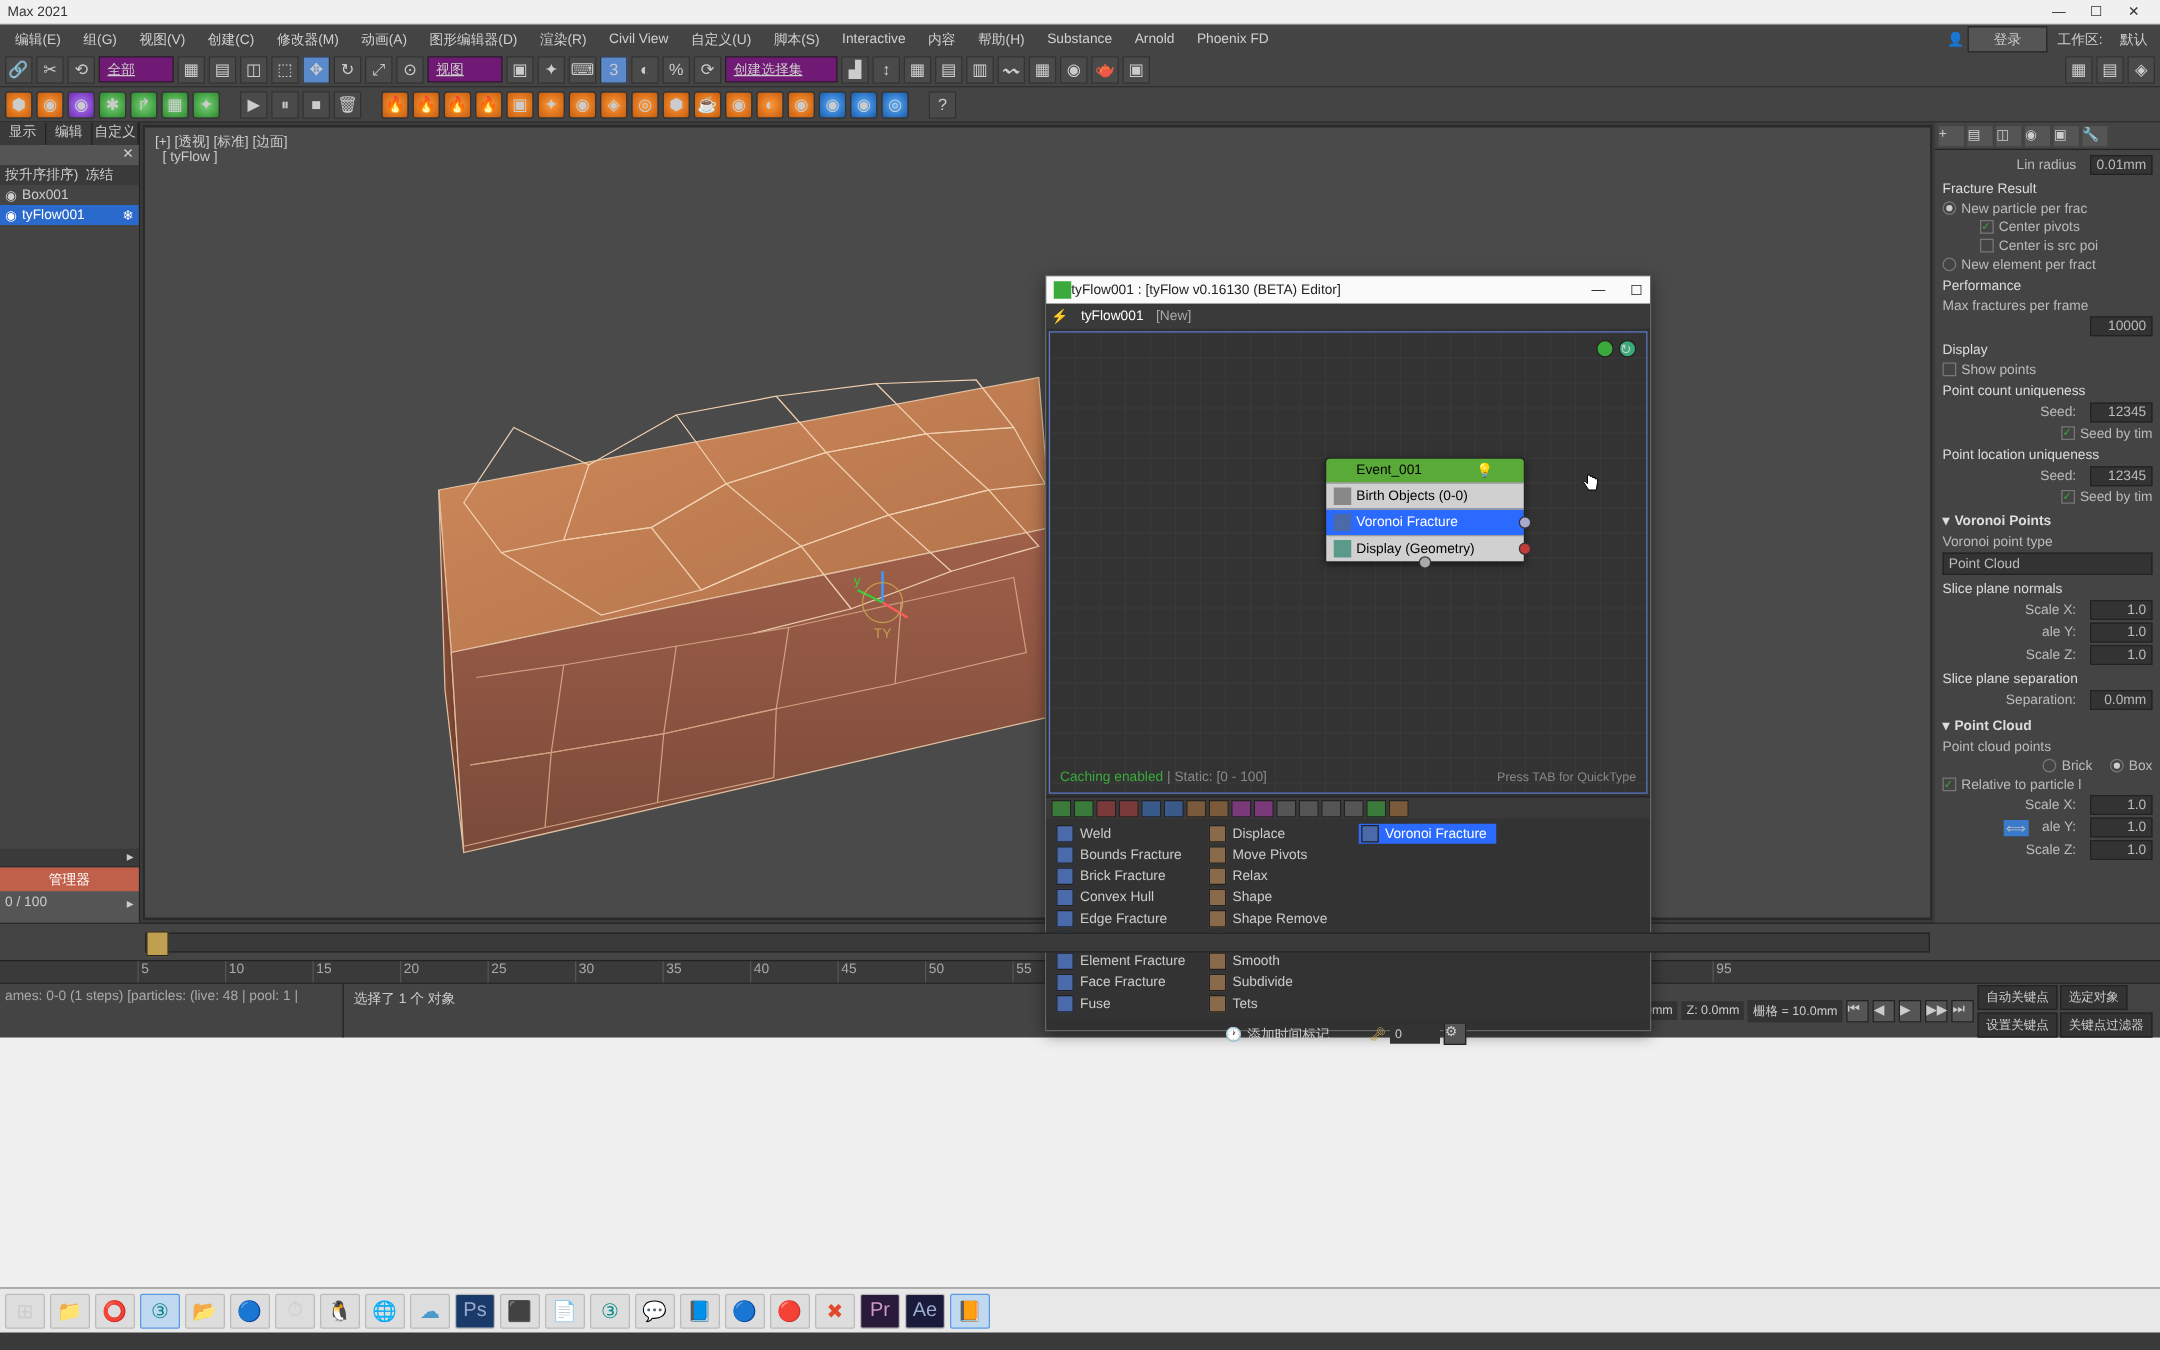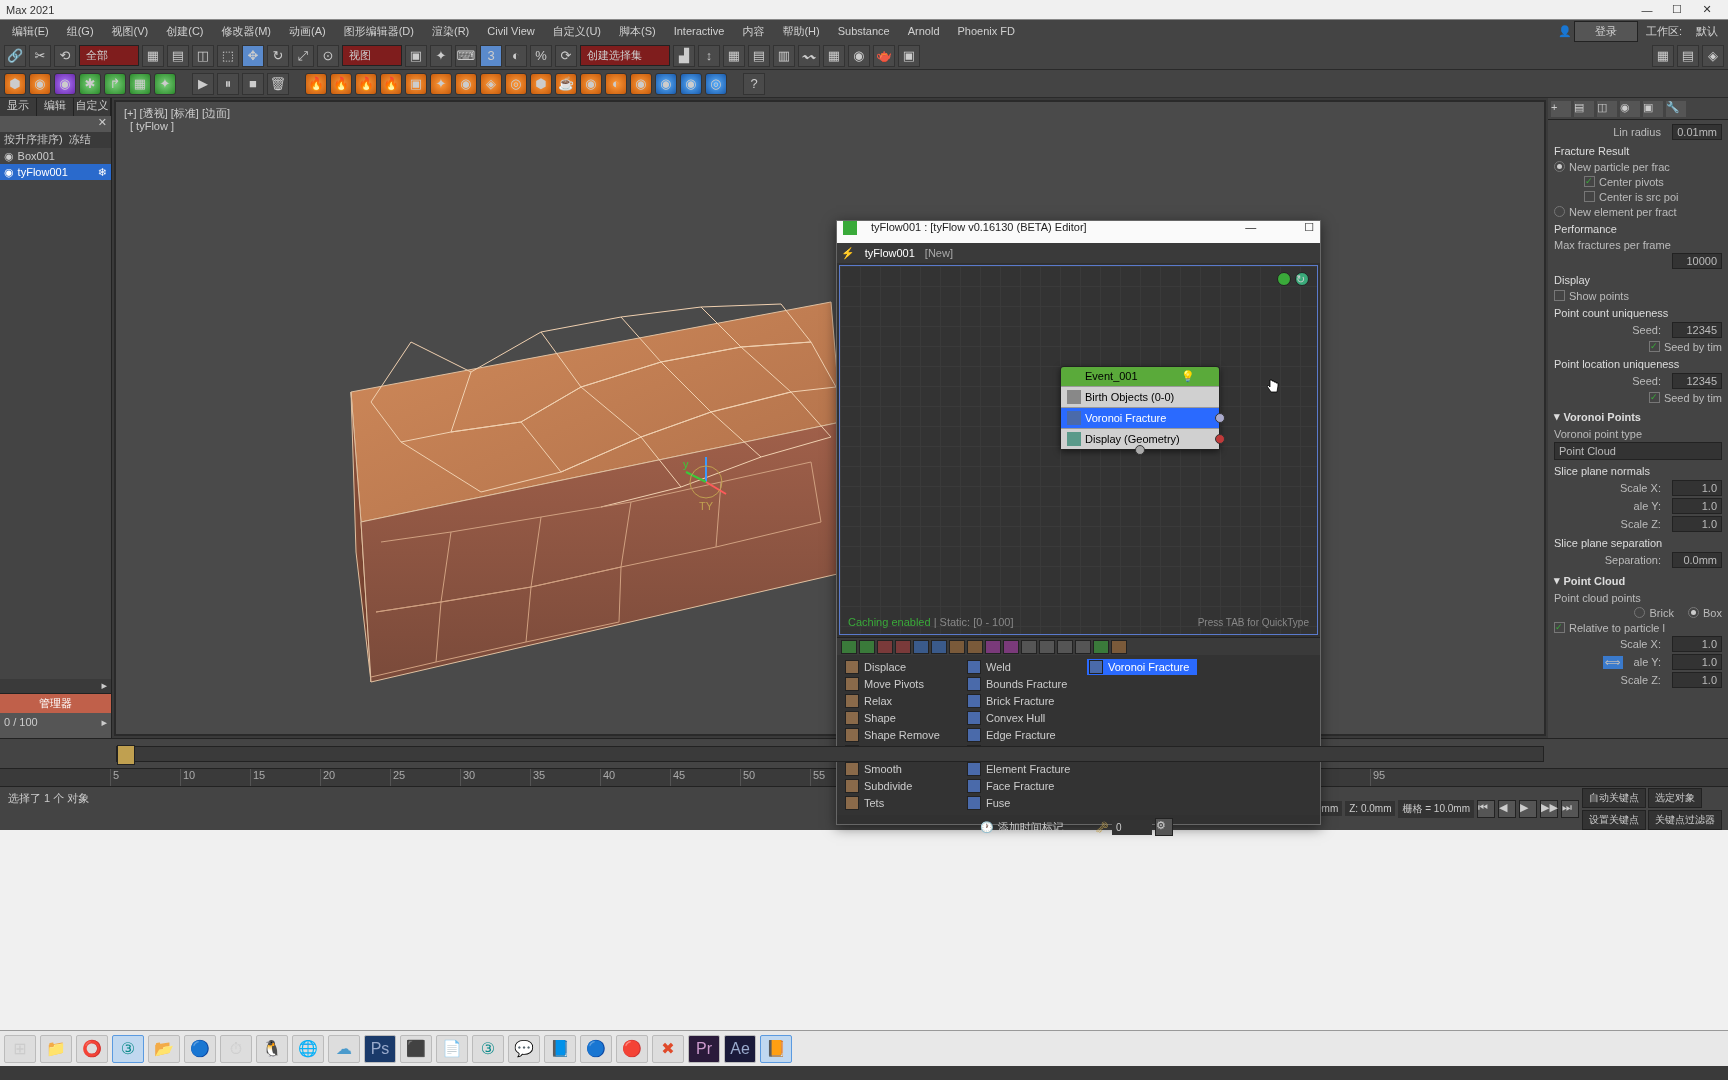--- a/index.html
+++ b/index.html
@@ -11,37 +11,37 @@
 .menubar .mitem { padding: 3px 8px; }
 .menubar .spacer { flex: 1; }
 .menubar .login { background: #555; padding: 2px 20px; border: 1px solid #222; }
 .menubar .right { padding: 3px 6px; }
 .toolbar-row { height: 28px; background: #444; display: flex; align-items: center; gap: 3px; padding: 0 4px; border-bottom: 1px solid #2a2a2a; }
 .tbtn { width: 22px; height: 22px; background: #4a4a4a; border: 1px solid #333; display: flex; align-items: center; justify-content: center; font-size: 13px; }
 .tbtn.orange { background: radial-gradient(#ff9a3a,#c65a0a); border-radius: 3px; }
 .tbtn.blue { background: radial-gradient(#5ab0ff,#1a5aaa); border-radius: 3px; }
 .tbtn.purple { background: radial-gradient(#b07aff,#6a2aaa); border-radius: 3px; }
 .tbtn.green { background: radial-gradient(#7ad07a,#2a8a2a); border-radius: 3px; }
-.tdd { background: #7f1d1d; border: 1px solid #222; padding: 2px 6px; min-width: 60px; }
+.tdd { background: #701a75; border: 1px solid #222; padding: 2px 6px; min-width: 60px; text-decoration: underline; }
 .main { display: flex; height: 640px; }
 .left-panel { width: 112px; background: #444; border-right: 1px solid #222; display: flex; flex-direction: column; }
 .left-tabs { display: flex; height: 18px; background: #3a3a3a; }
 .left-tabs .tab { flex: 1; text-align: center; border-right: 1px solid #222; }
 .left-close { height: 16px; background: #555; text-align: right; padding-right: 4px; }
 .left-hdr { height: 16px; background: #3a3a3a; display: flex; padding: 0 4px; gap: 6px; }
 .left-list { flex: 1; background: #444; }
 .left-item { height: 16px; display: flex; align-items: center; padding: 0 4px; gap: 4px; }
 .left-item.sel { background: #2a6acc; color: #fff; }
 .left-bottom { height: 45px; background: #555; border-top: 1px solid #222; text-align: center; }
 .viewport { flex: 1; background: #4a4a4a; position: relative; border: 2px solid #2a2a2a; margin: 2px; }
 .vp-header { position: absolute; top: 4px; left: 8px; color: #ccc; font-size: 11px; }
 .vp-sub { position: absolute; top: 18px; left: 14px; color: #ccc; font-size: 11px; }
 .box3d { position: absolute; left: 135px; top: 190px; }
 .tyflow-win { position: absolute; left: 720px; top: 118px; width: 485px; height: 605px; background: #313131; border: 1px solid #666; box-shadow: 0 3px 12px rgba(0,0,0,0.5); }
-.tyflow-title { height: 22px; background: #fafafa; color: #222; display: flex; align-items: flex-start; padding: 0 6px; gap: 14px; }
+.tyflow-title { height: 22px; background: #fafafa; color: #222; display: flex; align-items: center; padding: 0 6px; gap: 0; }
 .tyflow-title .icon { width: 14px; height: 14px; background: #3aaa3a; }
 .tyflow-title .spacer { flex: 1; }
 .tyflow-tabs { height: 20px; background: #3a3a3a; display: flex; align-items: center; padding: 0 4px; gap: 10px; color: #9adc9a; }
 .tyflow-tabs .active { color: #fff; }
 .tyflow-graph { position: relative; height: 370px; background: #333; background-image: linear-gradient(#3a3a3a 1px, transparent 1px), linear-gradient(90deg, #3a3a3a 1px, transparent 1px); background-size: 20px 20px; border: 1px solid #5a7acc; margin: 2px; }
 .graph-dots { position: absolute; top: 6px; right: 8px; display: flex; gap: 4px; }
 .graph-dots .dot { width: 14px; height: 14px; border-radius: 50%; background: #3aaa3a; border: 1px solid #222; }
 .event-node { position: absolute; left: 220px; top: 100px; width: 160px; background: #3a3a3a; border: 1px solid #222; border-radius: 3px; box-shadow: 0 2px 6px rgba(0,0,0,0.5); }
 .event-title { background: #5aaa3a; color: #000; padding: 3px 24px; display: flex; justify-content: space-between; border-radius: 3px 3px 0 0; }
 .event-row { display: flex; align-items: center; gap: 4px; padding: 3px 6px; background: #d0d0d0; color: #000; border-top: 1px solid #999; position: relative; }
@@ -358,20 +358,58 @@
         <div class="ob"></div>
         <div class="ob"></div>
         <div class="ob"></div>
         <div class="ob"></div>
         <div class="ob" style="background:#3a7a3a"></div>
         <div class="ob" style="background:#7a5a3a"></div>
       </div>
       <div class="tyflow-oplist">
         <div class="opcol">
           <div class="oprow">
+              <span class="oi blue"></span>
+              <span>Weld</span>
+            </div>
+          <div class="oprow">
+              <span class="oi blue"></span>
+              <span>Bounds Fracture</span>
+            </div>
+          <div class="oprow">
+              <span class="oi blue"></span>
+              <span>Brick Fracture</span>
+            </div>
+          <div class="oprow">
+              <span class="oi blue"></span>
+              <span>Convex Hull</span>
+            </div>
+          <div class="oprow">
+              <span class="oi blue"></span>
+              <span>Edge Fracture</span>
+            </div>
+          <div class="oprow">
+              <span class="oi blue"></span>
+              <span>Element Attach</span>
+            </div>
+          <div class="oprow">
+              <span class="oi blue"></span>
+              <span>Element Fracture</span>
+            </div>
+          <div class="oprow">
+              <span class="oi blue"></span>
+              <span>Face Fracture</span>
+            </div>
+          <div class="oprow">
+              <span class="oi blue"></span>
+              <span>Fuse</span>
+            </div>
+        </div>
+        <div class="opcol">
+          <div class="oprow">
               <span class="oi"></span>
               <span>Displace</span>
             </div>
           <div class="oprow">
               <span class="oi"></span>
               <span>Move Pivots</span>
             </div>
           <div class="oprow">
               <span class="oi"></span>
               <span>Relax</span>
@@ -392,58 +430,20 @@
               <span class="oi"></span>
               <span>Smooth</span>
             </div>
           <div class="oprow">
               <span class="oi"></span>
               <span>Subdivide</span>
             </div>
           <div class="oprow">
               <span class="oi"></span>
               <span>Tets</span>
-            </div>
-        </div>
-        <div class="opcol">
-          <div class="oprow">
-              <span class="oi blue"></span>
-              <span>Weld</span>
-            </div>
-          <div class="oprow">
-              <span class="oi blue"></span>
-              <span>Bounds Fracture</span>
-            </div>
-          <div class="oprow">
-              <span class="oi blue"></span>
-              <span>Brick Fracture</span>
-            </div>
-          <div class="oprow">
-              <span class="oi blue"></span>
-              <span>Convex Hull</span>
-            </div>
-          <div class="oprow">
-              <span class="oi blue"></span>
-              <span>Edge Fracture</span>
-            </div>
-          <div class="oprow">
-              <span class="oi blue"></span>
-              <span>Element Attach</span>
-            </div>
-          <div class="oprow">
-              <span class="oi blue"></span>
-              <span>Element Fracture</span>
-            </div>
-          <div class="oprow">
-              <span class="oi blue"></span>
-              <span>Face Fracture</span>
-            </div>
-          <div class="oprow">
-              <span class="oi blue"></span>
-              <span>Fuse</span>
             </div>
         </div>
         <div class="opcol">
           <div class="oprow sel">
               <span class="oi blue"></span>
               <span>Voronoi Fracture</span>
             </div>
         </div>
       </div>
     </div>
@@ -569,20 +569,23 @@
   <div class="tick">65</div>
   <div class="tick">70</div>
   <div class="tick">75</div>
   <div class="tick">80</div>
   <div class="tick">85</div>
   <div class="tick">90</div>
   <div class="tick">95</div>
 </div>
 
 <div class="status-bar">
+  <div class="status-left">
+    <div>ames: 0-0 (1 steps) [particles: (live: 48 | pool: 1 |</div>
+  </div>
   <div class="status-mid">
     <div>选择了 1 个 对象</div>
   </div>
   <div class="status-right">
     <div class="sr-btn">🔒</div>
     <div class="sr-btn">👤</div>
     <span class="sr-field">X: 0.0mm</span>
     <span class="sr-field">Y: 0.0mm</span>
     <span class="sr-field">Z: 0.0mm</span>
     <span class="sr-field">栅格 = 10.0mm</span>

